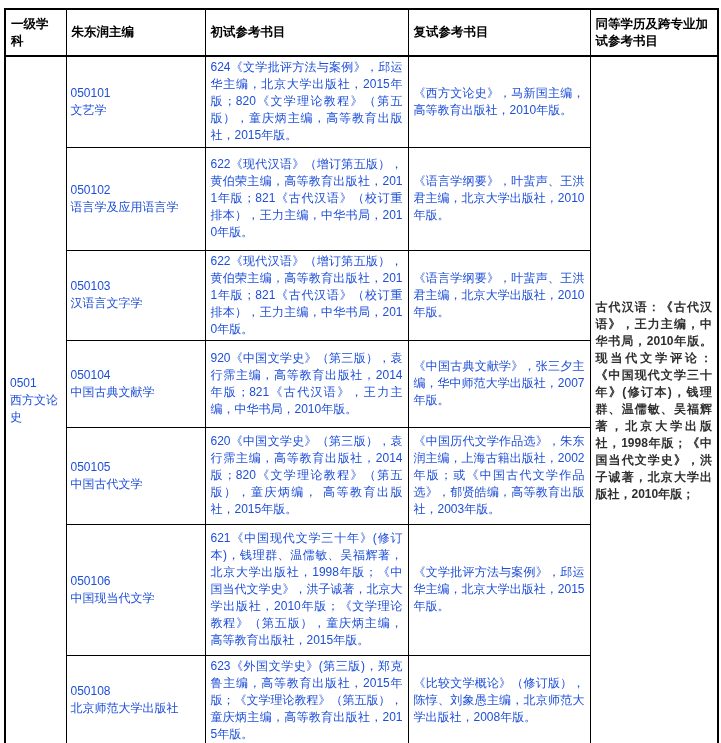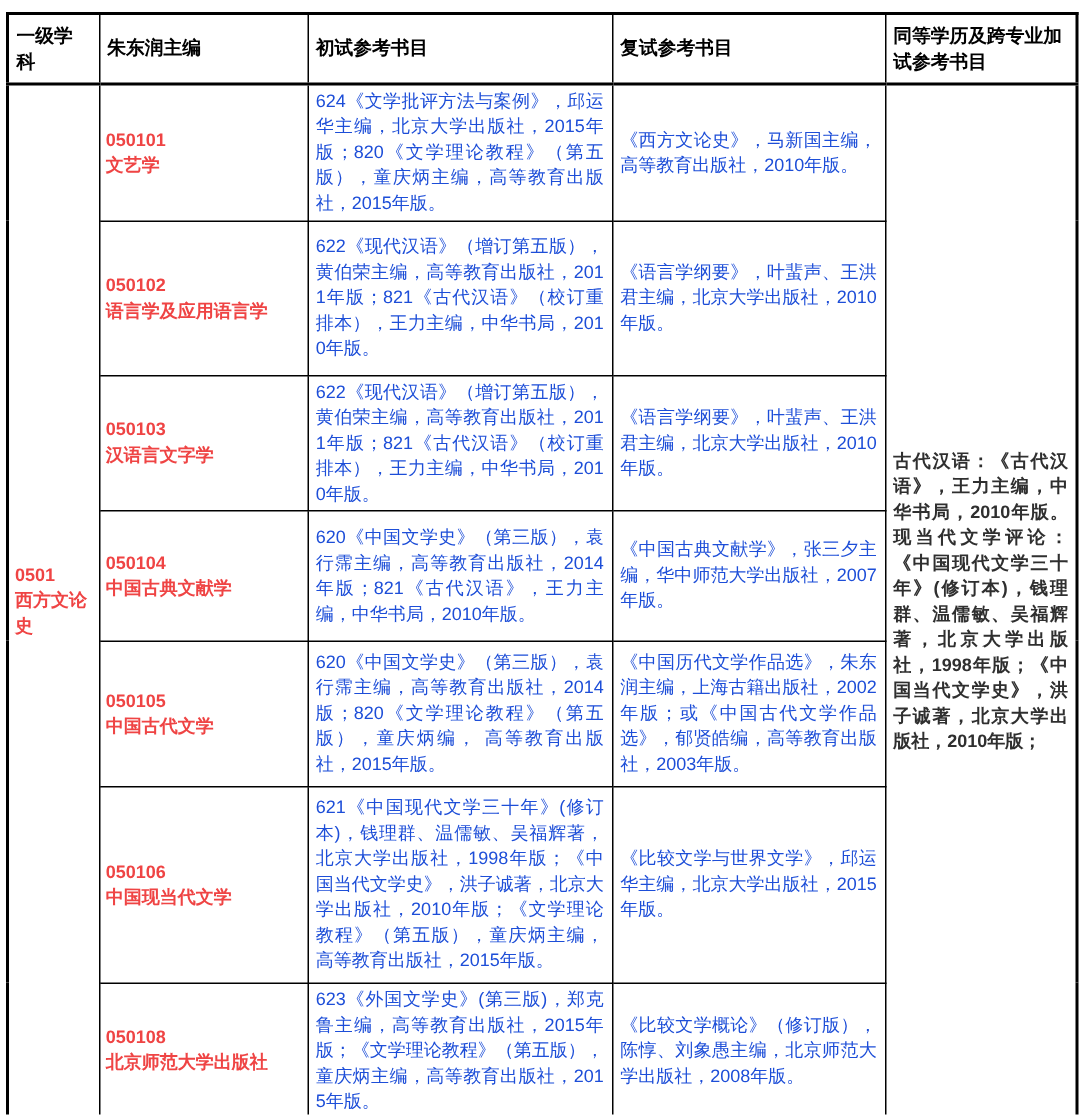--- a/index.html
+++ b/index.html
@@ -46,22 +46,22 @@
   tr.h-r3      { height: 84px; }
   tr.h-r4      { height: 87px; }
   tr.h-r5      { height: 97px; }
   tr.h-r6      { height: 131px; }
   tr.h-r7      { height: 89px; }
   td.books {
     text-align: justify;
   }
   td.first-level,
   td.code-cell {
-    color: #ef4444;
-    font-weight: bold;
+    color: #1d4ed8;
+    font-weight: normal;
     padding: 2px 3px 2px 4px;
   }
   td.extra-col {
     font-weight: bold;
     color: #2f2f2f;
     text-align: justify;
   }
   .code-line { white-space: nowrap; }
 </style>
 </head>
@@ -116,40 +116,40 @@
       </td>
       <td class="books">622《现代汉语》（增订第五版），黄伯荣主编，高等教育出版社，2011年版；821《古代汉语》（校订重排本），王力主编，中华书局，2010年版。</td>
       <td class="books">《语言学纲要》，叶蜚声、王洪君主编，北京大学出版社，2010年版。</td>
     </tr>
 
     <tr class="h-r4">
       <td class="code-cell">
         <div class="code-line">050104</div>
         <div>中国古典文献学</div>
       </td>
-      <td class="books">620《中国文学史》（第三版），袁行霈主编，高等教育出版社，2014年版；821《古代汉语》，王力主编，中华书局，2010年版。</td>
+      <td class="books">920《中国文学史》（第三版），袁行霈主编，高等教育出版社，2014年版；821《古代汉语》，王力主编，中华书局，2010年版。</td>
       <td class="books">《中国古典文献学》，张三夕主编，华中师范大学出版社，2007年版。</td>
     </tr>
 
     <tr class="h-r5">
       <td class="code-cell">
         <div class="code-line">050105</div>
         <div>中国古代文学</div>
       </td>
       <td class="books">620《中国文学史》（第三版），袁行霈主编，高等教育出版社，2014版；820《文学理论教程》（第五版），童庆炳编， 高等教育出版社，2015年版。</td>
       <td class="books">《中国历代文学作品选》，朱东润主编，上海古籍出版社，2002年版；或《中国古代文学作品选》，郁贤皓编，高等教育出版社，2003年版。</td>
     </tr>
 
     <tr class="h-r6">
       <td class="code-cell">
         <div class="code-line">050106</div>
         <div>中国现当代文学</div>
       </td>
       <td class="books">621《中国现代文学三十年》(修订本)，钱理群、温儒敏、吴福辉著，北京大学出版社，1998年版；《中国当代文学史》，洪子诚著，北京大学出版社，2010年版；《文学理论教程》（第五版），童庆炳主编， 高等教育出版社，2015年版。</td>
-      <td class="books">《比较文学与世界文学》，邱运华主编，北京大学出版社，2015年版。</td>
+      <td class="books">《文学批评方法与案例》，邱运华主编，北京大学出版社，2015年版。</td>
     </tr>
 
     <tr class="h-r7">
       <td class="code-cell">
         <div class="code-line">050108</div>
         <div>北京师范大学出版社</div>
       </td>
       <td class="books">623《外国文学史》(第三版)，郑克鲁主编，高等教育出版社，2015年版；《文学理论教程》（第五版），童庆炳主编，高等教育出版社，2015年版。</td>
       <td class="books">《比较文学概论》（修订版），陈惇、刘象愚主编，北京师范大学出版社，2008年版。</td>
     </tr>

